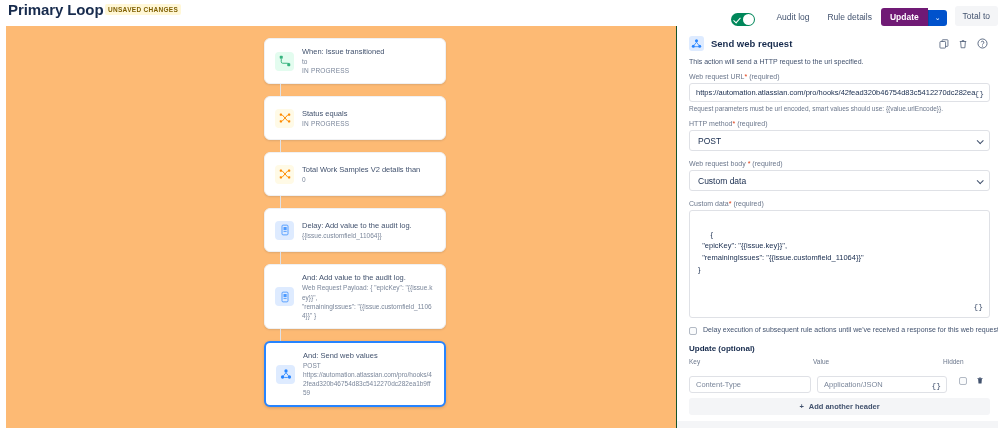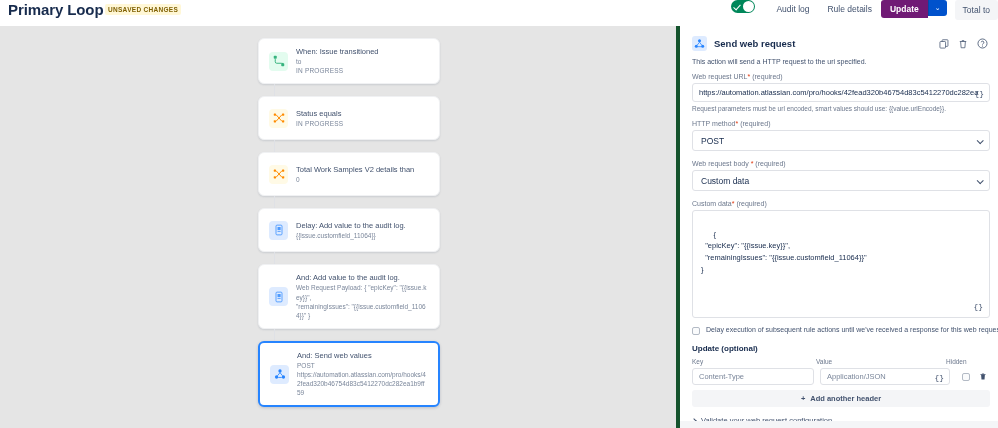--- a/index.html
+++ b/index.html
@@ -22,21 +22,21 @@
     font-size:15px; font-weight:700; color:#172b4d; letter-spacing:-0.1px;
   }
   .unsaved-badge {
     position:absolute; left:105px; top:4px;
     background:#fff7d6; color:#7f5f01;
     font-size:6.5px; font-weight:700; letter-spacing:.3px;
     padding:2px 3px; border-radius:2px; white-space:nowrap;
   }
   .topbar-right {
     position:absolute; right:0; top:0; height:26px;
-    display:flex; align-items:flex-start; gap:0px;
+    display:flex; align-items:flex-end; gap:0px;
   }
   .toggle {
     width:24px; height:13px; border-radius:7px; background:#00875a;
     position:relative; margin-right:12px; flex:none;
   }
   .toggle .knob {
     position:absolute; right:1px; top:1px; width:11px; height:11px;
     border-radius:50%; background:#fff;
   }
   .toggle .chk {
@@ -56,21 +56,21 @@
     padding:4px 6px 5px; border-radius:0 3px 3px 0; cursor:pointer;
     border-left:1px solid #0747a6; line-height:1;
   }
   .btn-return {
     background:#f4f5f7; color:#42526e; font-size:8.5px;
     padding:5px 8px; border-radius:3px; margin-left:8px; white-space:nowrap;
     cursor:pointer;
   }
 
   
-  .canvas { position:absolute; left:0; top:26px; width:676px; height:402px; background:#e5e5e5;text-decoration:underline; }
+  .canvas { position:absolute; left:6px; top:26px; width:676px; height:402px; background:#fdba74;text-decoration:underline; }
   .flow { position:absolute; left:258px; top:12px; width:182px; }
   .node-wrap { position:relative; margin-bottom:12px; }
   .connector {
     position:absolute; left:16px; width:1px; background:#dfe1e6;
   }
   .card {
     background:#fff; border:1px solid #f0f1f3; border-radius:6px;
     box-shadow:0 1px 2px rgba(9,30,66,.12);
     display:flex; align-items:center; gap:8px;
     padding:8px 10px; min-height:44px; cursor:pointer; position:relative;
@@ -86,21 +86,21 @@
   .nicon.amber { background:#fffae6; }
   .nicon.blue  { background:#deebff; }
   .ntext { min-width:0; }
   .ntitle { font-size:7.5px; color:#42526e; line-height:1.35; }
   .nsub { font-size:6.5px; color:#7a869a; line-height:1.4; word-break:break-all; }
   .nsub.caps { text-transform:uppercase; letter-spacing:.2px; }
 
   
   .panel {
     position:absolute; left:676px; top:26px; width:322px; height:402px;
-    background:#fff; border-left:4px solid #14532d;
+    background:#fff; border-left:1px solid #14532d;
     padding:10px 8px 0 12px; overflow:hidden;
   }
   .panel-head { display:flex; align-items:center; gap:7px; margin-bottom:7px; }
   .panel-icon { width:15px; height:15px; border-radius:3px; background:#deebff;
     display:flex; align-items:center; justify-content:center; flex:none; }
   .panel-title { font-size:9.5px; font-weight:700; color:#172b4d; }
   .panel-actions { margin-left:auto; display:flex; gap:9px; align-items:center; padding-right:2px; }
   .pa-icon { cursor:pointer; color:#42526e; display:flex; }
   .panel-desc { font-size:7px; color:#42526e; margin-bottom:8px; }
 
@@ -142,21 +142,21 @@
   .cbox { width:8px; height:8px; border:1px solid #b3bac5; border-radius:2px;
     background:#fafbfc; flex:none; margin-top:1px; cursor:pointer; }
   .checkrow .ctext { font-size:7px; color:#42526e; white-space:nowrap; }
 
   .sec-title { font-size:8px; font-weight:700; color:#172b4d; margin-bottom:5px; }
   .hdr-cols { display:flex; font-size:6.5px; color:#6b778c; margin-bottom:3px; }
   .hdr-row { display:flex; align-items:center; gap:6px; margin-bottom:5px; }
   .hinput {
     border:1px solid #dfe1e6; border-radius:3px; height:17px; background:#fff;
     display:flex; align-items:center; padding:0 6px; font-size:7.5px;
-    color:#7a869a; position:relative; cursor:text;
+    color:#7a869a; position:relative; cursor:text;margin-top:8px;
   }
   .addhdr {
     background:#f4f5f7; border-radius:3px; height:17px;
     display:flex; align-items:center; justify-content:center; gap:5px;
     font-size:7.5px; color:#42526e; font-weight:600; cursor:pointer;
     margin-bottom:9px;
   }
   .validate { display:flex; align-items:center; gap:5px; font-size:7.5px;
     color:#42526e; cursor:pointer; }
   .varrow { width:4px; height:4px; border:solid #42526e; border-width:0 1px 1px 0;

